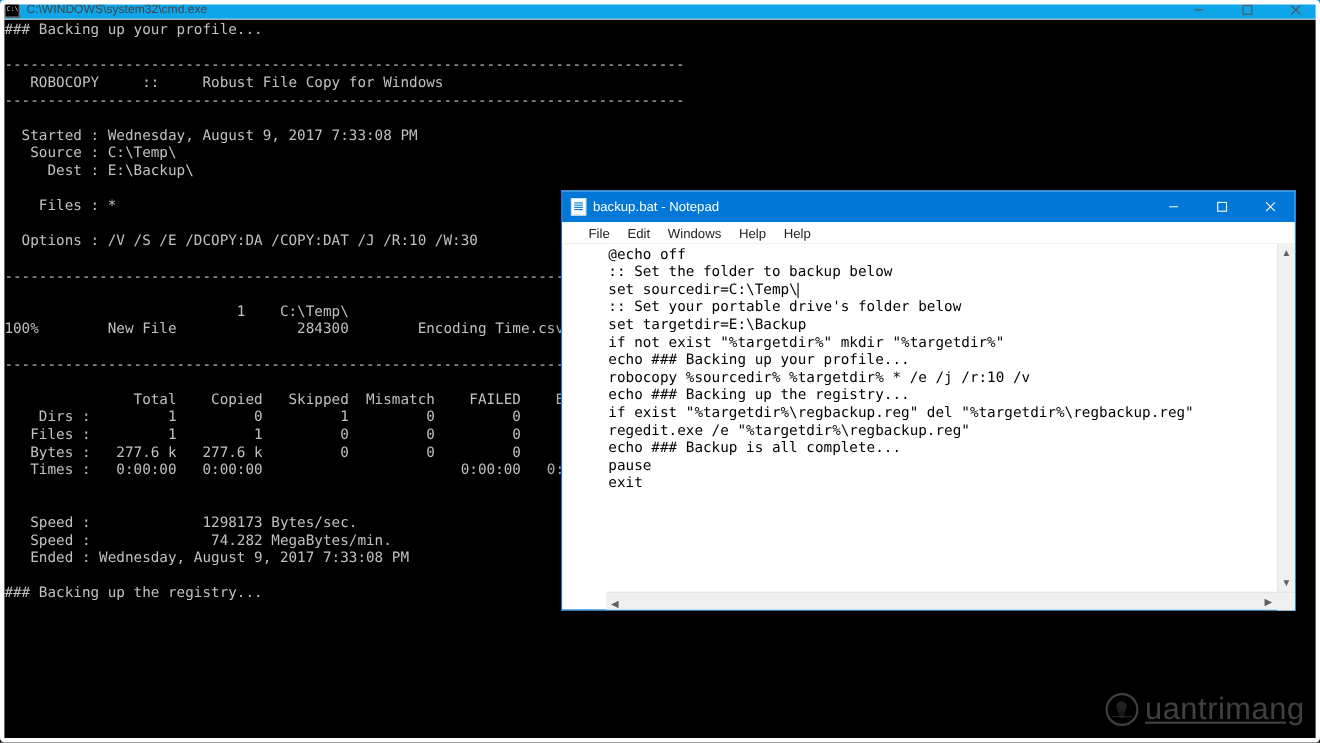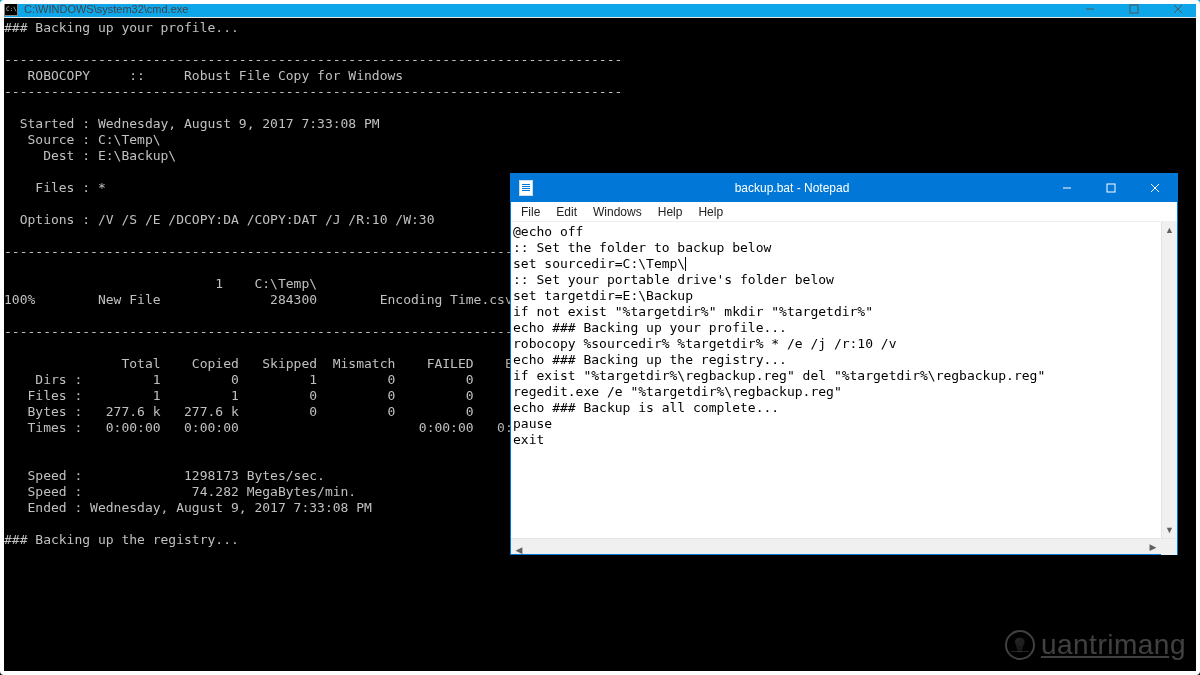--- a/index.html
+++ b/index.html
@@ -40,29 +40,29 @@
     display:flex; align-items:center; font-size:12px;
   }
   .np-titlebar .np-icon {
     width:14px; height:16px; margin:0 6px 0 8px; background:#fff; position:relative;
     border:1px solid #cde;
   }
   .np-titlebar .np-icon:before {
     content:""; position:absolute; left:2px; top:3px; right:2px; height:1px; background:#0178d7;
     box-shadow: 0 2px 0 #0178d7, 0 4px 0 #0178d7, 0 6px 0 #0178d7;
   }
-  .np-title { flex:1;text-align:center; }
+  .np-title { flex:1; }
   .np-btns { display:flex; }
   .np-btn { width:44px; height:28px; display:flex; align-items:center; justify-content:center; color:#fff; }
   .np-menubar {
     height:20px; background:#fff; display:flex; align-items:center;
-    font-size:12px; color:#222; padding-left:2px; border-bottom:1px solid #f0f0f0;
+    font-size:12px; color:#222; padding-left:16px; border-bottom:1px solid #f0f0f0;
   }
   .np-menuitem { padding:1px 8px; }
-  .np-content-wrap { flex:1; position:relative; background:#fff; }
+  .np-content-wrap { flex:1; position:relative; background:#fff;margin-left:40px; }
   .np-content {
     position:absolute; left:0; top:0; right:16px; bottom:16px;
     font-family: Consolas, "Lucida Console", monospace;
     font-size: 13px; line-height: 16px; color:#000;
     padding: 2px 2px; white-space: pre; overflow:hidden;
   }
   .np-cursor {
     display:inline-block; width:0; height:14px; border-left:1px solid #000;
     vertical-align: text-bottom;
   }

